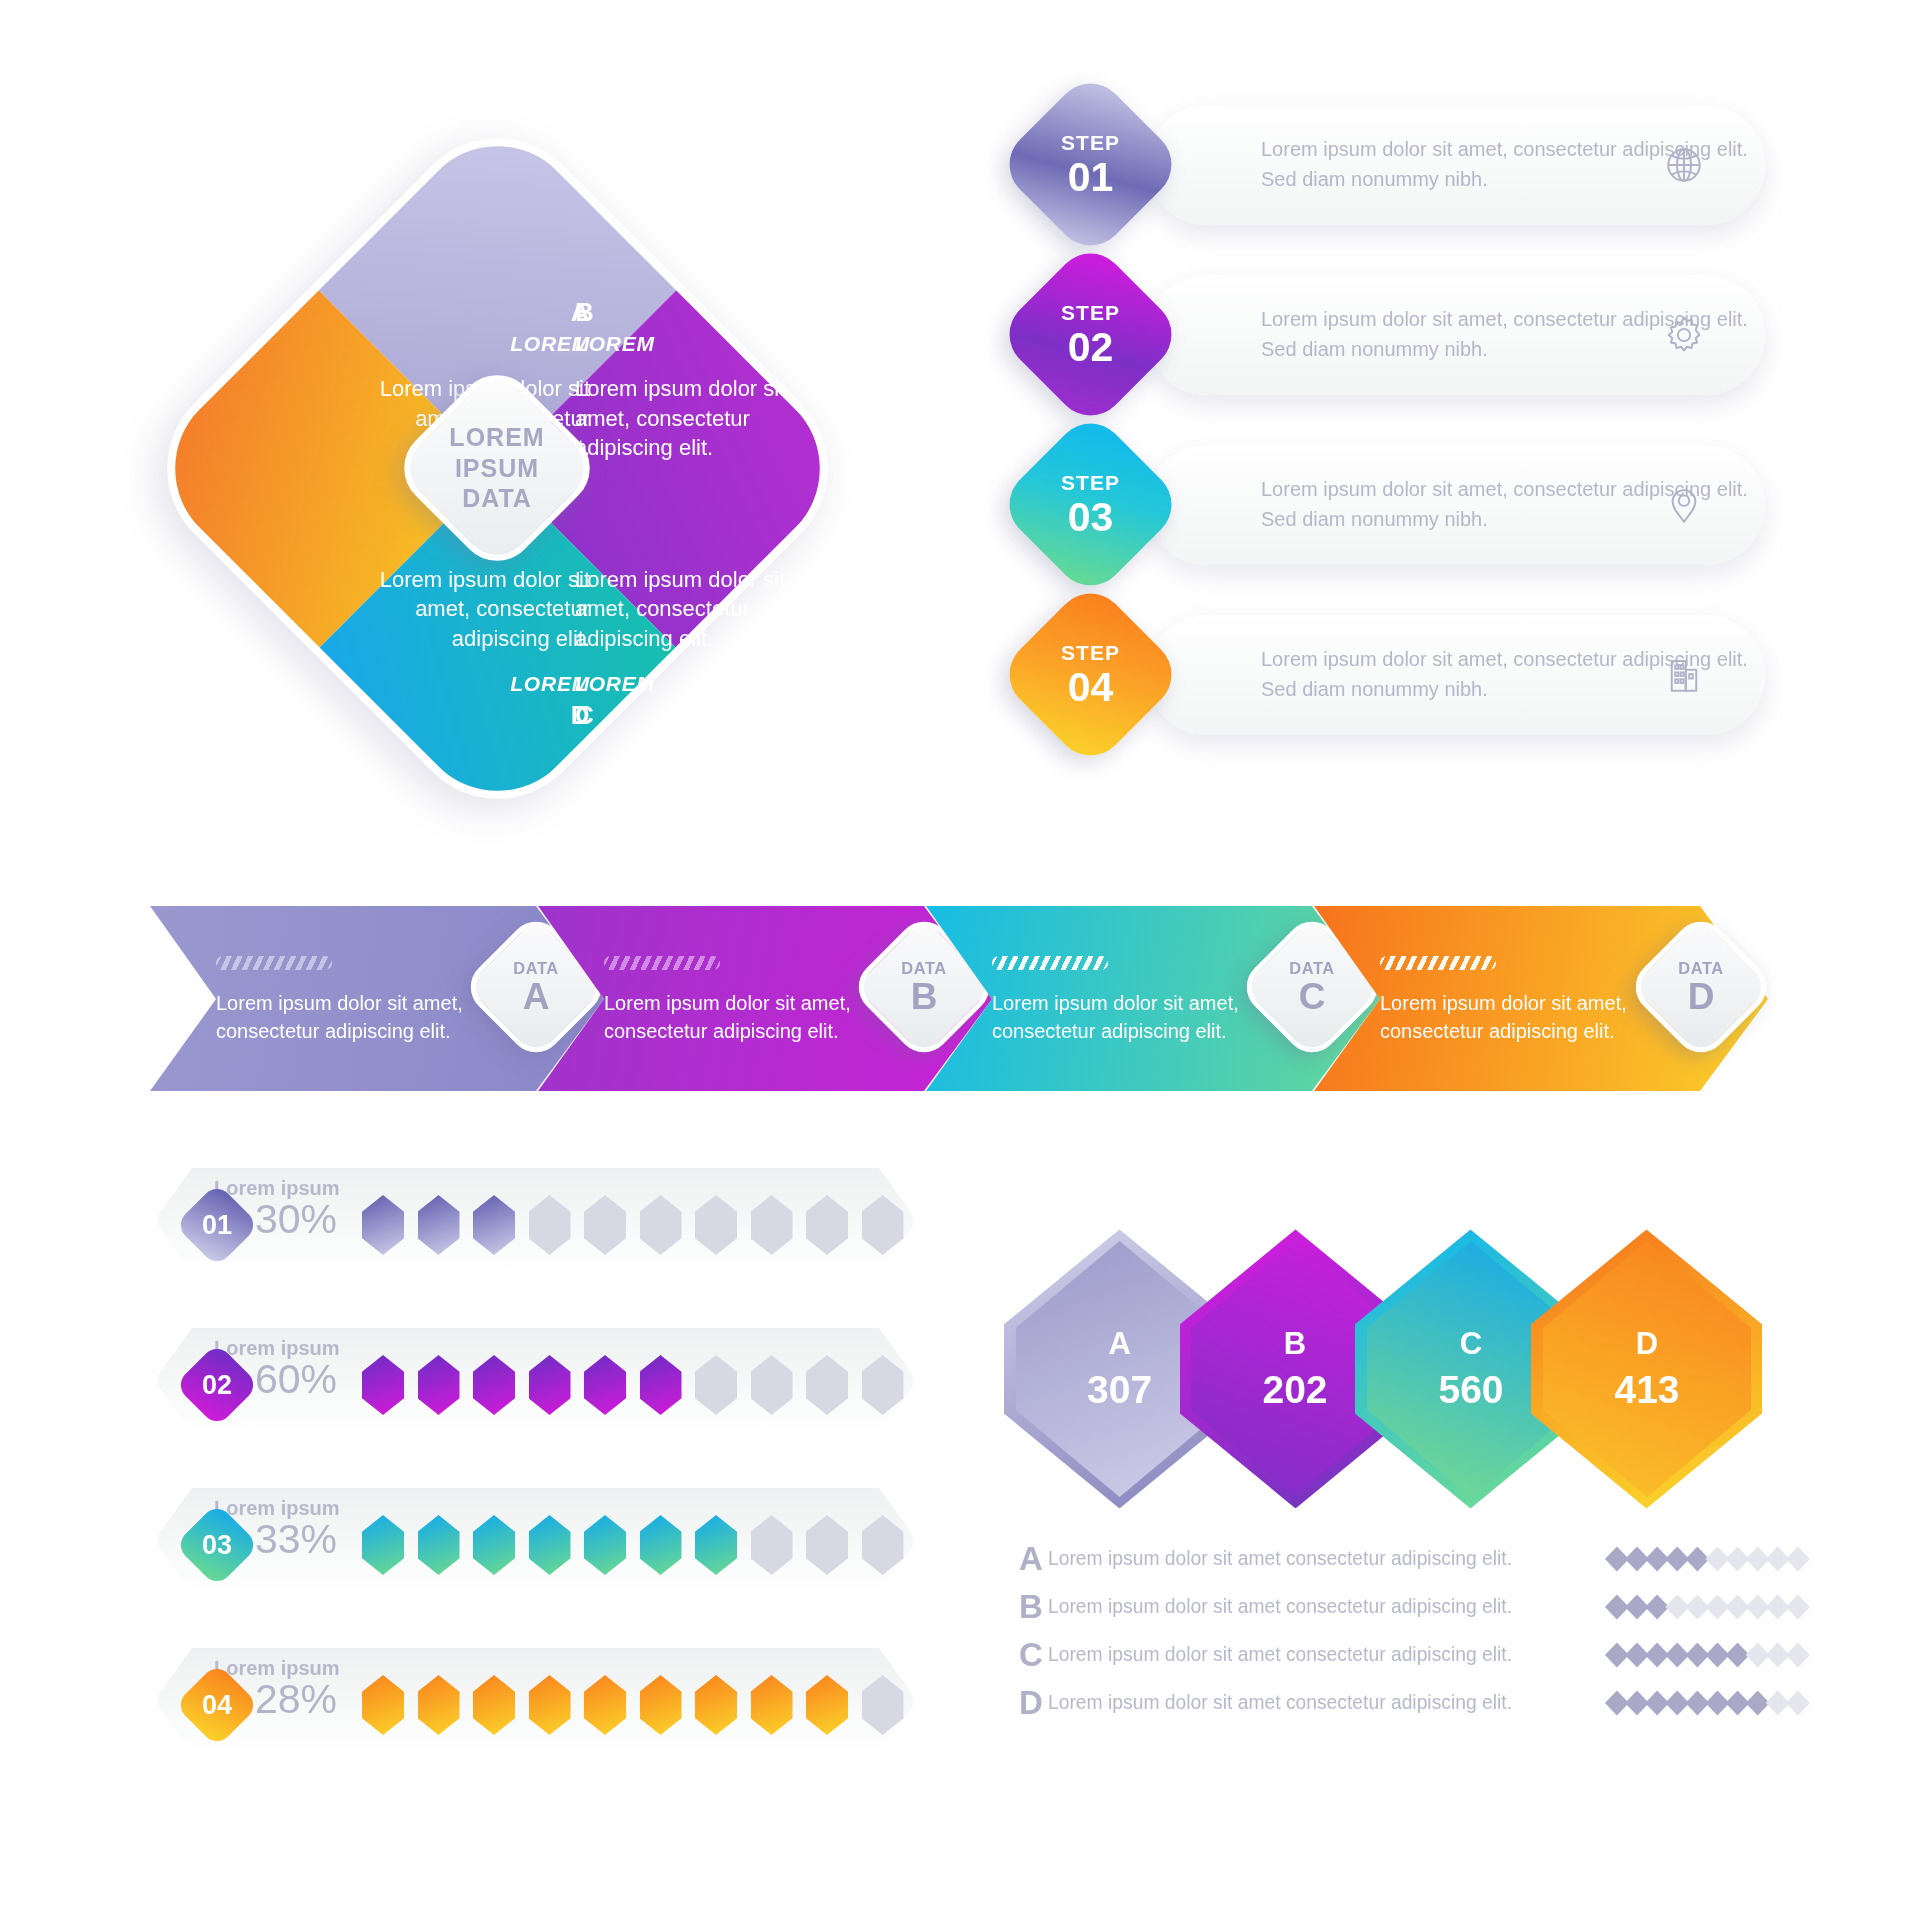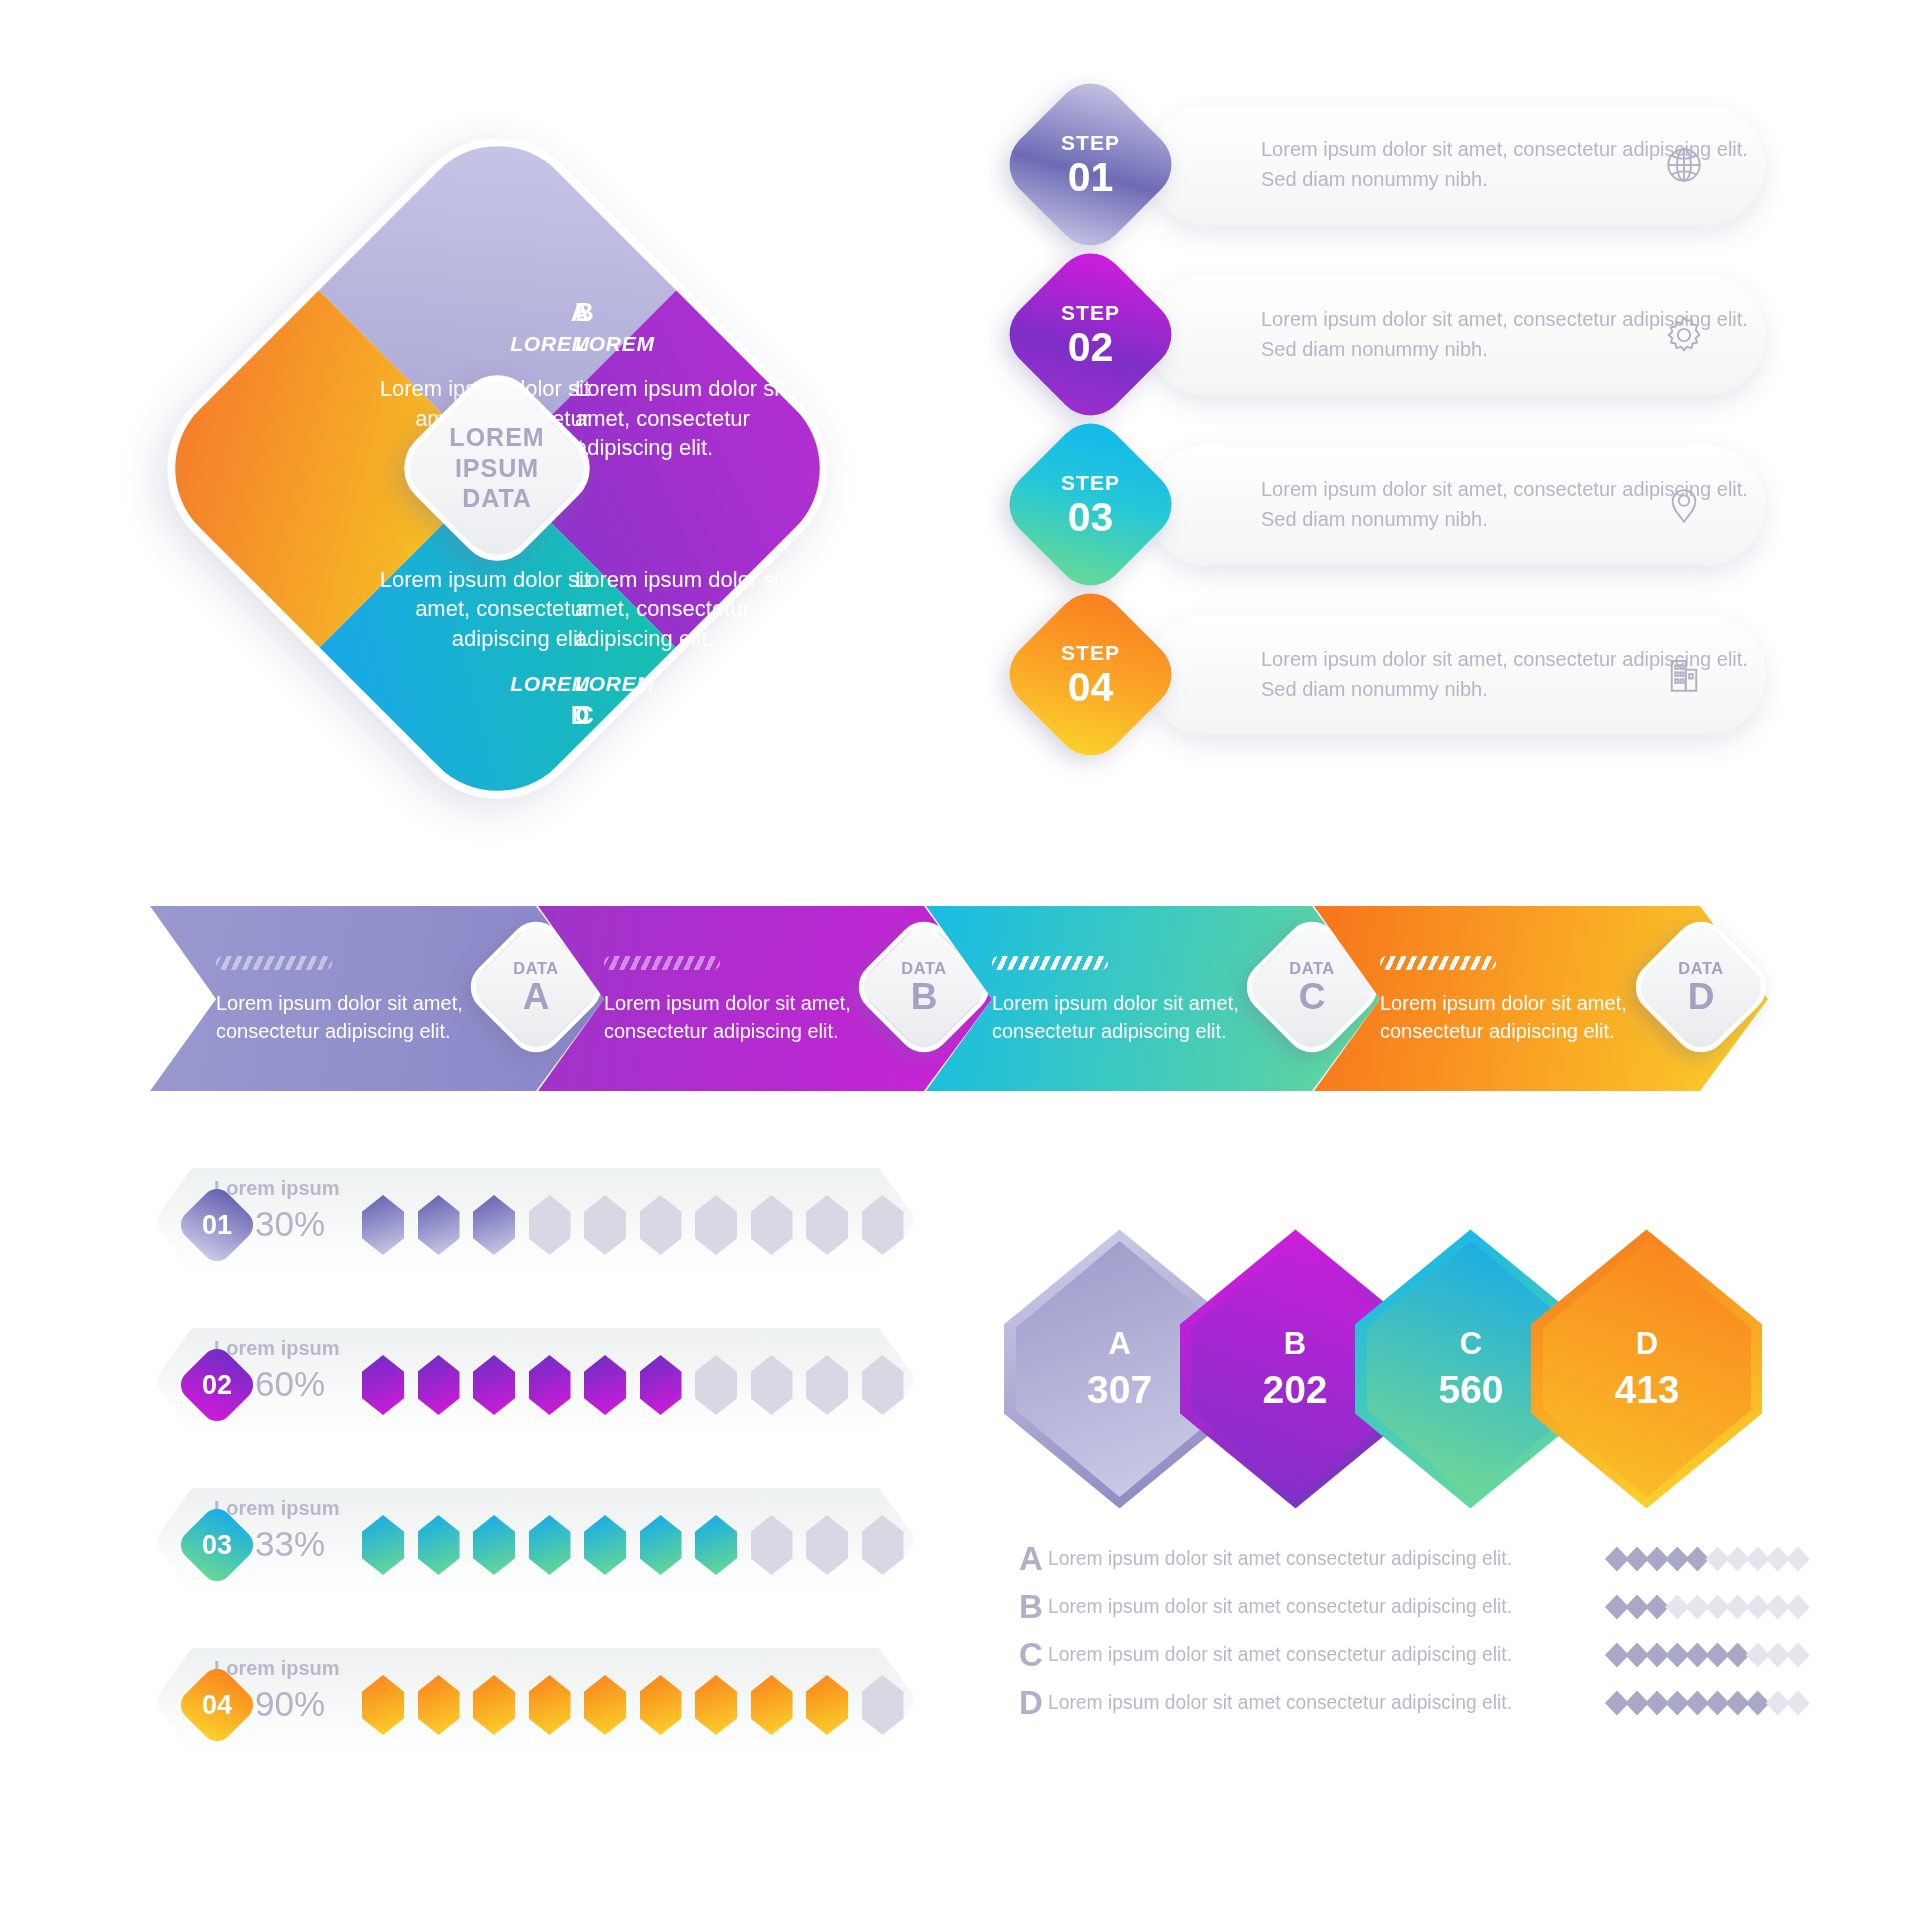--- a/index.html
+++ b/index.html
@@ -157,22 +157,22 @@
     position: absolute; left: 33px; top: 41px;
     width: 60px; height: 60px; transform: rotate(45deg);
     border-radius: 15.4px;
   }
   .pr-badge .pi {
     position: absolute; inset: 0; transform: rotate(-45deg);
     display: flex; align-items: center; justify-content: center;
     color: #fff; font-size: 27px; font-weight: 700;
   }
   .pr-pct {
-    position: absolute; left: 101px; top: 50px;
-    font-size: 35px; color: #b3b4c8; font-weight: 400;
+    position: absolute; left: 101px; top: 42px;
+    font-size: 41px; color: #b3b4c8; font-weight: 400;
   }
   .pr-dots { position: absolute; left: 208px; top: 41px; display: flex; gap: 13.5px; }
   .pdot {
     width: 42px; height: 60px;
     background: #d8d8e4;
     clip-path: polygon(50% 0, 100% 28%, 100% 72%, 50% 100%, 0 72%, 0 28%);
     border-radius: 5.8px;
   }
   .g01 { background: linear-gradient(160deg,#5f5cae 0%,#cfcfea 100%); }
   .g02 { background: linear-gradient(160deg,#6b2ec4 0%,#d41ad9 100%); }
@@ -461,21 +461,21 @@
           <span class="pdot"></span>
         </div>
     </div>
 
     <div class="prow">
       <div class="prow-shell"></div>
       <div class="prow-label">Lorem ipsum</div>
       <div class="pr-badge g04">
         <div class="pi">04</div>
       </div>
-      <div class="pr-pct">90%</div>
+      <div class="pr-pct">28%</div>
       <div class="pr-dots">
           <span class="pdot g04"></span>
           <span class="pdot g04"></span>
           <span class="pdot g04"></span>
           <span class="pdot g04"></span>
           <span class="pdot g04"></span>
           <span class="pdot g04"></span>
           <span class="pdot g04"></span>
           <span class="pdot g04"></span>
           <span class="pdot g04"></span>

